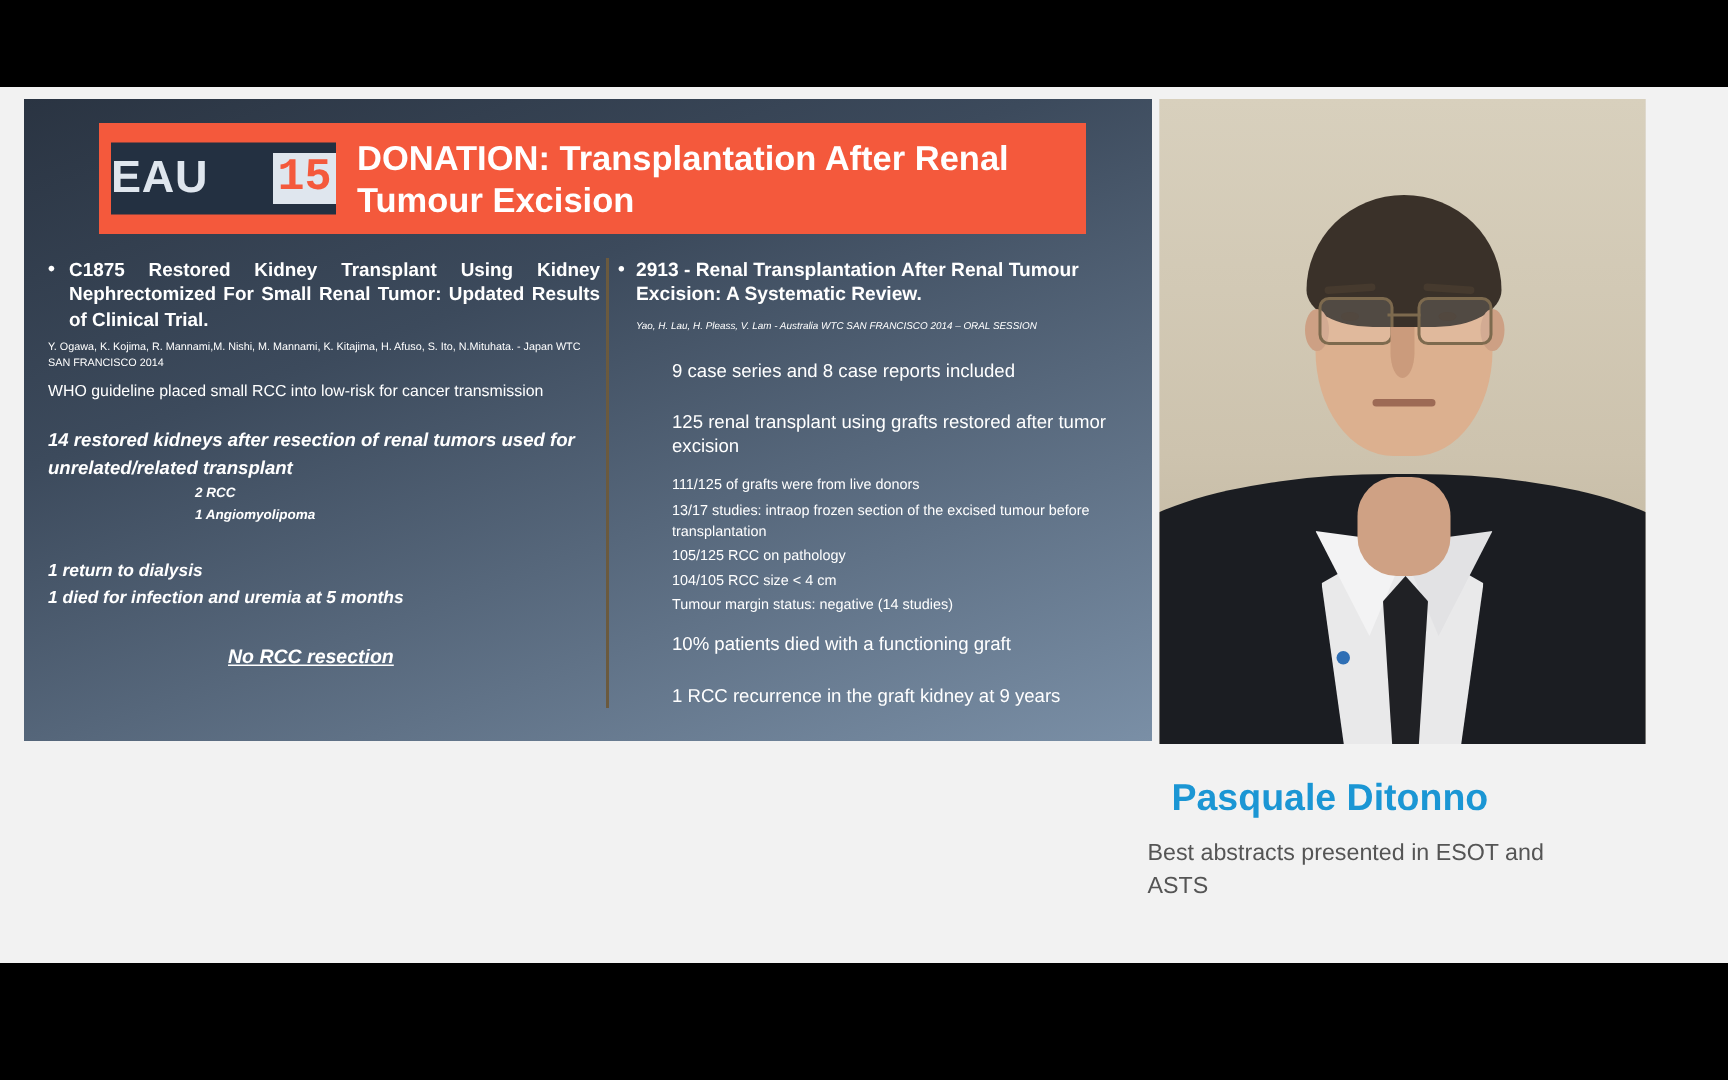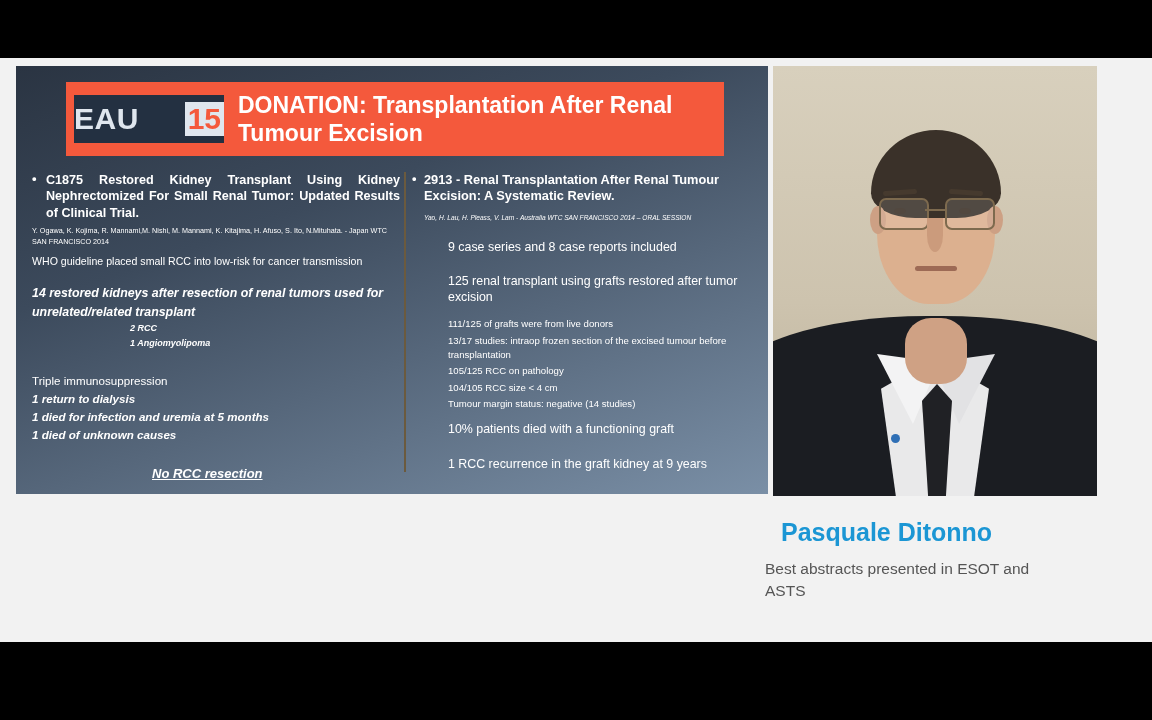--- a/index.html
+++ b/index.html
@@ -63,20 +63,21 @@
     font-weight: bold;
     letter-spacing: 0.5px;
   }
   .eau-logo .year {
     color: #f4593c;
     font-size: 30px;
     font-weight: bold;
     background: #dfe6ee;
     padding: 0 3px;
     margin-left: 18px;
+    font-family: Liberation Mono, monospace;
   }
   .slide-title {
     color: #ffffff;
     font-size: 23px;
     font-weight: bold;
     line-height: 1.22;
     margin-left: 14px;
   }
   .columns {
     position: absolute;
@@ -357,24 +358,22 @@
         <div class="divider"></div>
 
         <div class="col-left">
           <div class="bullet-line">C1875 Restored Kidney Transplant Using Kidney Nephrectomized For Small Renal Tumor: Updated Results of Clinical Trial.</div>
           <div class="tiny-ref">Y. Ogawa, K. Kojima, R. Mannami,M. Nishi, M. Mannami, K. Kitajima, H. Afuso, S. Ito, N.Mituhata. - Japan   WTC SAN FRANCISCO 2014</div>
           <div class="small-note">WHO guideline placed small RCC into low-risk for cancer transmission</div>
           <div class="italic-block">14 restored kidneys after resection of renal tumors used for  unrelated/related transplant</div>
           <div class="indent-sub">2 RCC</div>
           <div class="indent-sub">1 Angiomyolipoma</div>
           <div class="left-list">
-            <div class="plain">Triple immunosuppression</div>
             <div class="ital">1 return to dialysis</div>
             <div class="ital">1 died for infection and uremia at 5 months</div>
-            <div class="ital">1 died  of unknown causes</div>
           </div>
           <div class="no-recur">No RCC resection</div>
         </div>
 
         <div class="col-right">
           <div class="r-title">2913 - Renal Transplantation After Renal Tumour Excision: A Systematic Review.</div>
           <div class="r-ref">Yao,  H. Lau, H. Pleass, V. Lam  -  Australia    WTC SAN FRANCISCO 2014 – ORAL SESSION</div>
           <div class="r-line">9 case series and 8 case reports included</div>
           <div class="r-line">125 renal transplant using grafts restored after tumor excision</div>
           <div class="r-sub r-sub-first">111/125 of grafts were from live donors</div>

